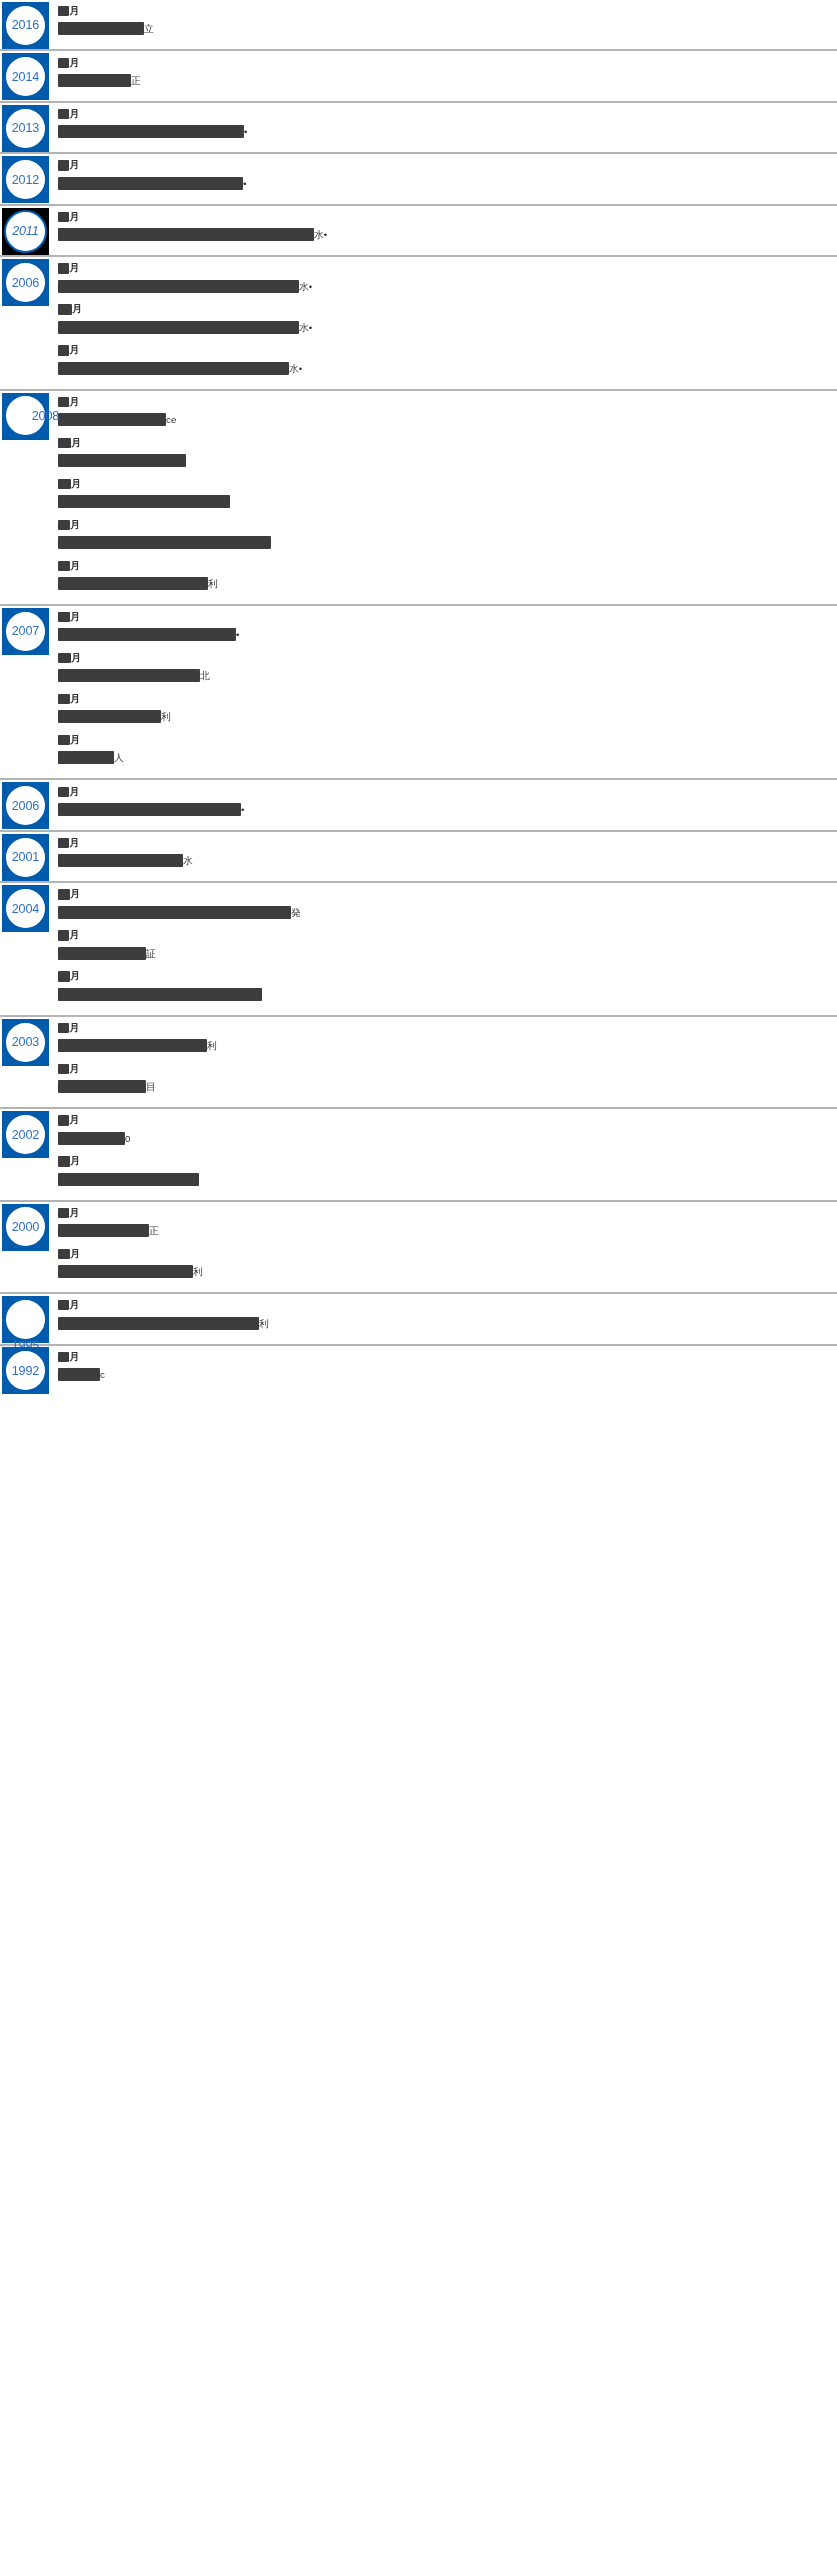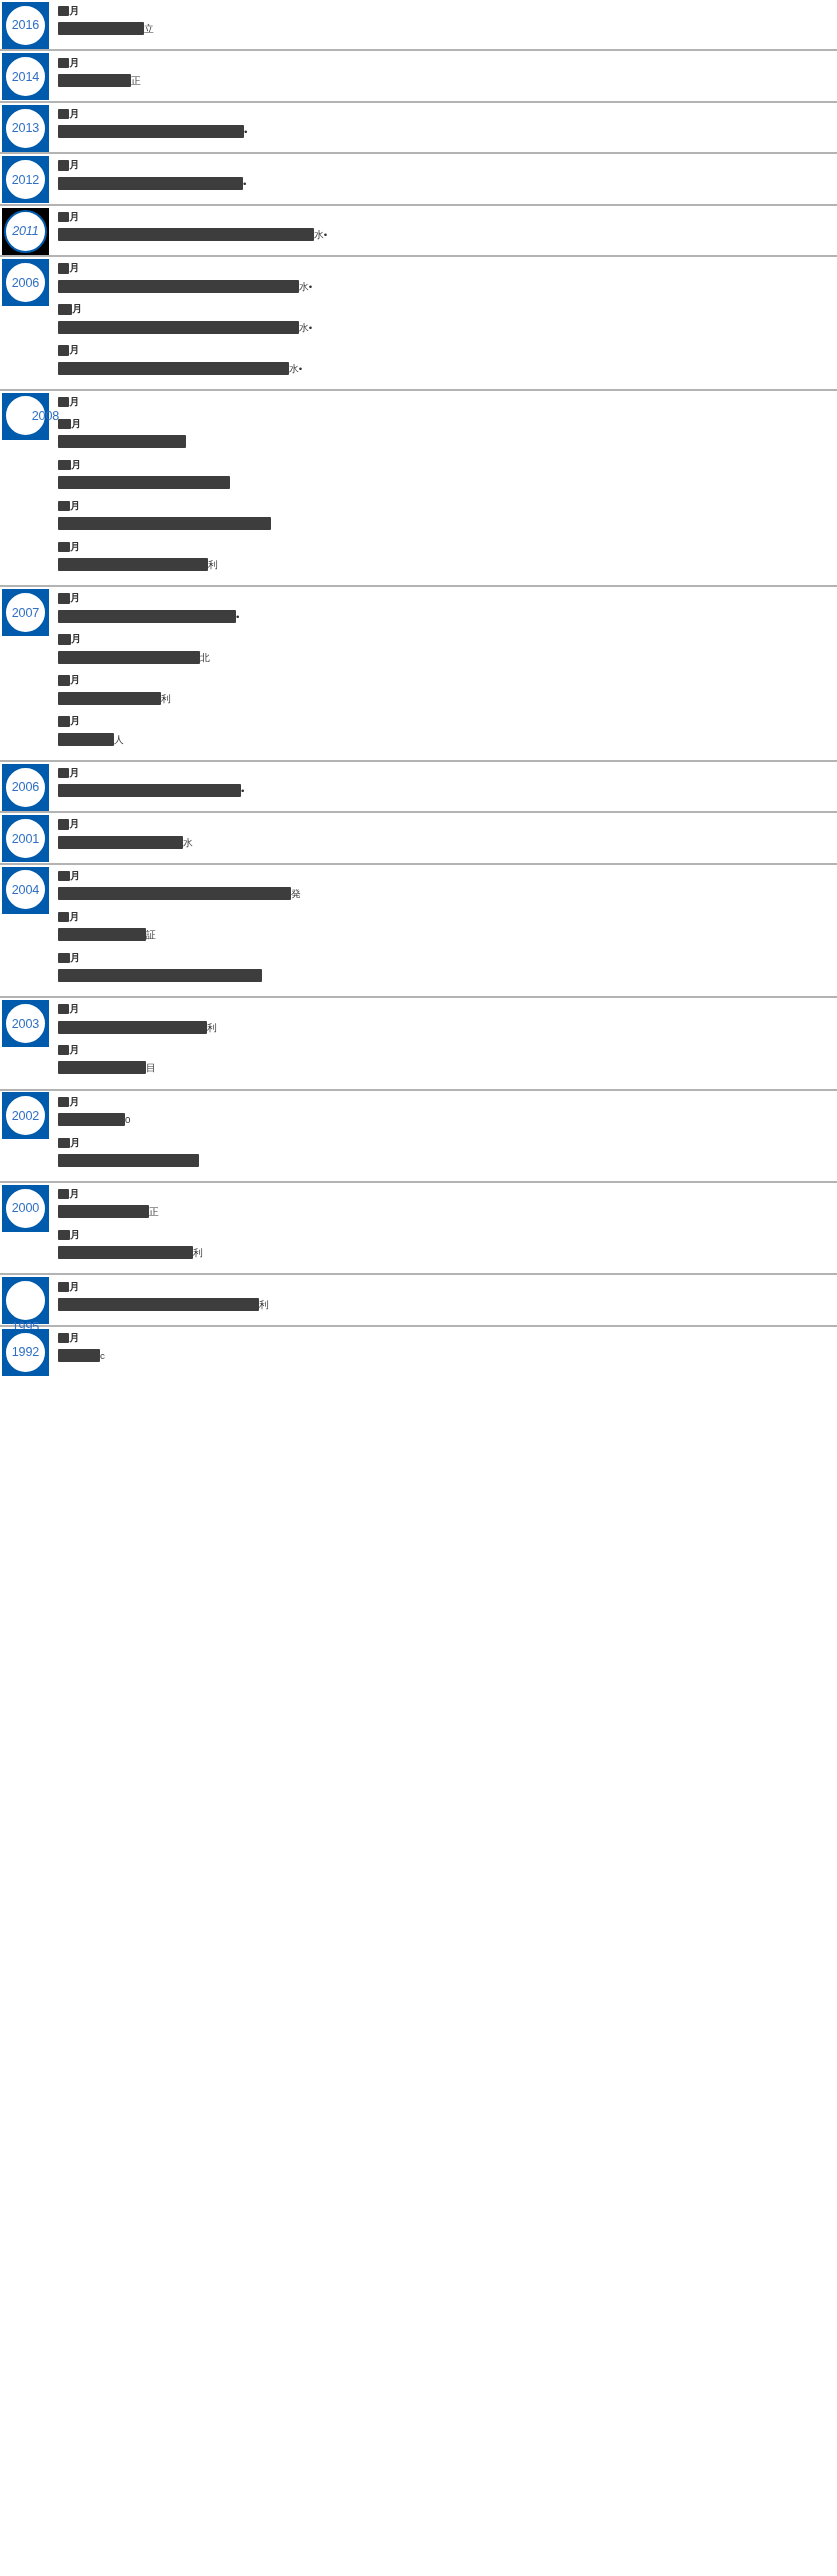--- a/index.html
+++ b/index.html
@@ -270,20 +270,24 @@
             <div class="ring" style="border-color: rgb(0, 91, 172);"></div>
             <div class="year-text" style="color: rgb(47, 111, 196); margin-left: 20px;">2008</div>
           </div>
         </div>
         <div class="entries-col">
           <div class="entry">
             <div class="month-line">
               <span class="month-redact" style="width: 11.2px; background: rgb(61, 61, 61);"></span>
               <span class="month-suffix">月</span>
             </div>
+            <div class="desc-line">
+              <span class="desc-redact" style="width: 108px; background: rgb(61, 61, 61);"></span>
+              <span class="desc-tail">ce</span>
+            </div>
           </div>
           <div class="entry">
             <div class="month-line">
               <span class="month-redact" style="width: 13px; background: rgb(61, 61, 61);"></span>
               <span class="month-suffix">月</span>
             </div>
             <div class="desc-line">
               <span class="desc-redact" style="width: 128px; background: rgb(61, 61, 61);"></span>
             </div>
           </div>

